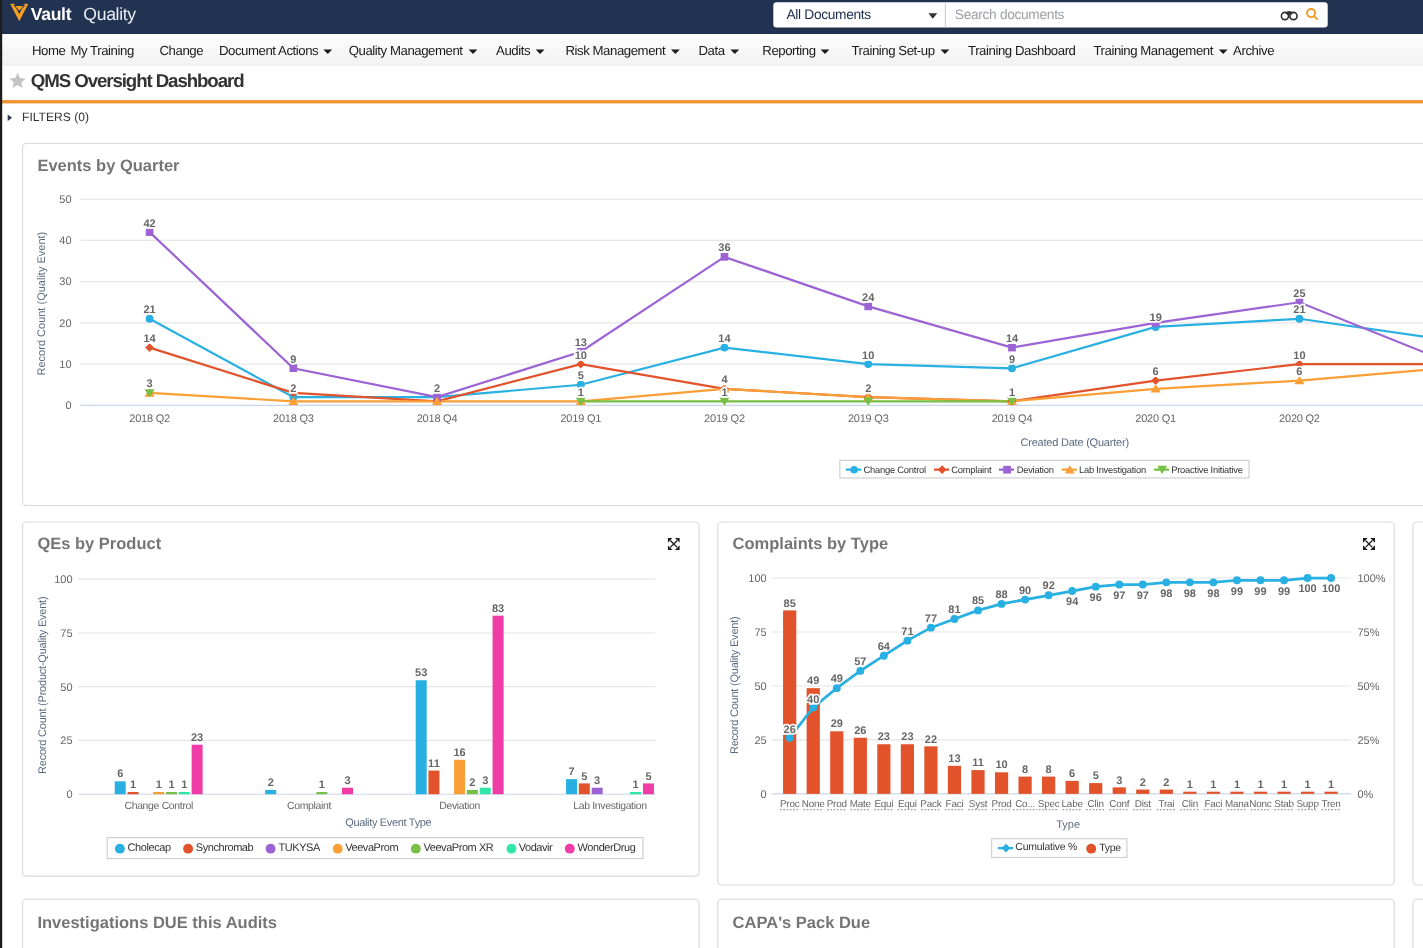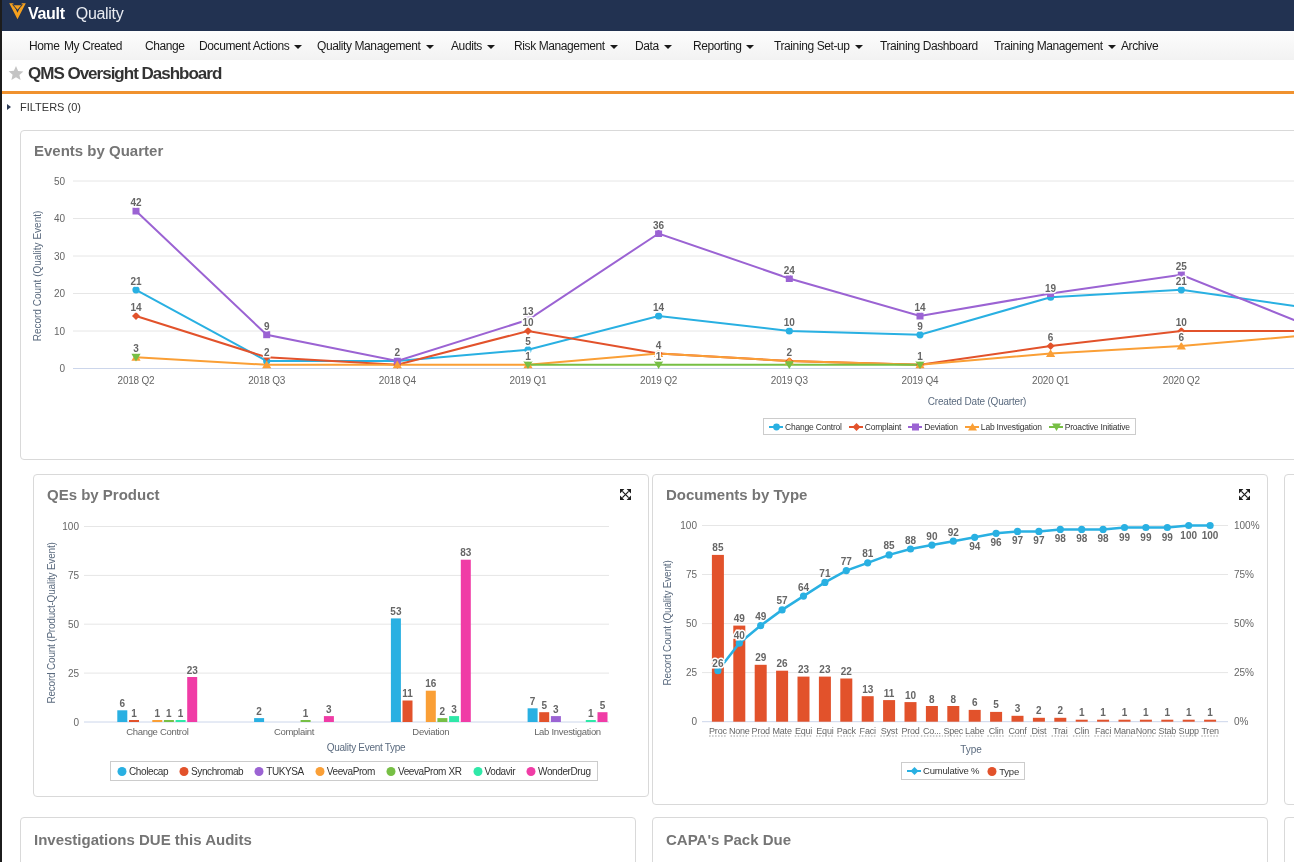--- a/index.html
+++ b/index.html
@@ -36,24 +36,43 @@
 <div class="edge"></div>
 <div class="hdr">
   <span class="logo">
       <svg width="17" height="17" viewBox="0 0 26 25">
         <path d="M0.3 0h6.1L13 14.6 19.6 0h6.1L13 24.5z" fill="#f5a01e"></path>
         <path d="M5 1.8h16L13 11.2z" fill="#223251" stroke="#223251" stroke-width="0.5"></path>
         <path d="M7.3 3.1h11.4L13 9.8z" fill="#f5a01e"></path>
       </svg>
     </span>
   <span class="brand">Vault<span class="q">Quality</span></span>
+  <span class="search">
+    <span class="sd">All Documents</span>
+      <span class="scaret"></span>
+      <span class="ssep"></span>
+    <span class="sph">Search documents</span>
+    <span class="sbin">
+        <svg width="16" height="11" viewBox="0 0 16 11">
+          <circle cx="4.1" cy="6.6" r="3.3" fill="none" stroke="#2e2e2e" stroke-width="1.5"></circle>
+          <circle cx="11.9" cy="6.6" r="3.3" fill="none" stroke="#2e2e2e" stroke-width="1.5"></circle>
+          <path d="M4.4 3.4Q8 0.6 11.6 3.4L9.9 5.6Q8 4.3 6.1 5.6Z" fill="#2e2e2e"></path>
+        </svg>
+      </span>
+      <span class="smag">
+        <svg width="12" height="12" viewBox="0 0 12 12">
+          <circle cx="4.9" cy="4.9" r="3.7" fill="none" stroke="#f59a23" stroke-width="1.7"></circle>
+          <line x1="7.7" y1="7.7" x2="11" y2="11" stroke="#f59a23" stroke-width="1.7"></line>
+        </svg>
+      </span>
+  </span>
 </div>
 <div class="nav">
     <span class="ni" style="left:29px">Home</span>
-    <span class="ni" style="left:64px">My Created</span>
+    <span class="ni" style="left:64px">My Training</span>
     <span class="ni" style="left:145px">Change</span>
     <span class="ni" style="left:199px">Document Actions<span class="caret"></span></span>
     <span class="ni" style="left:317px">Quality Management<span class="caret"></span></span>
     <span class="ni" style="left:451px">Audits<span class="caret"></span></span>
     <span class="ni" style="left:514px">Risk Management<span class="caret"></span></span>
     <span class="ni" style="left:635px">Data<span class="caret"></span></span>
     <span class="ni" style="left:693px">Reporting<span class="caret"></span></span>
     <span class="ni" style="left:774px">Training Set-up<span class="caret"></span></span>
     <span class="ni" style="left:880px">Training Dashboard</span>
     <span class="ni" style="left:994px">Training Management<span class="caret"></span></span>
@@ -198,21 +217,21 @@
           <line x1="0" y1="6" x2="14" y2="6" stroke="#fa9f36" stroke-width="2"></line>
           <polygon points="7.5,2 12,9.5 3,9.5" fill="#fa9f36"></polygon>
         </svg>Lab Investigation</span>
       <span class="li"><svg width="14" height="12" style="margin-right:2px">
           <line x1="0" y1="6" x2="14" y2="6" stroke="#77bf45" stroke-width="2"></line>
           <polygon points="7.5,10 12,2.5 3,2.5" fill="#77bf45"></polygon>
         </svg>Proactive Initiative</span>
     </div>
 </div>
 
-<div class="card" style="left:33px;top:474px;width:616px;height:323px">
+<div class="card" style="left:20px;top:474px;width:616px;height:323px">
   <div class="ct">QEs by Product</div>
   <div class="exp">
       <svg width="11" height="11" viewBox="0 0 11 11">
         <path d="M2.4 2.4L8.6 8.6M8.6 2.4L2.4 8.6" stroke="#1c1c1c" stroke-width="1.2"></path>
         <path d="M0 0h4.4L0 4.4zM11 0v4.4L6.6 0zM0 11V6.6L4.4 11zM11 11H6.6L11 6.6z" fill="#1c1c1c"></path>
       </svg>
     </div>
   <div style="position:absolute;left:0;top:0">
       <svg width="614" height="329" font-family="Liberation Sans, sans-serif">
         <line x1="50" y1="51.5" x2="575" y2="51.5" stroke="#e6e6e6"></line>
@@ -292,21 +311,21 @@
       <span class="li2"><svg width="10" height="11" style="margin-right:2px">
           <circle cx="5" cy="5.5" r="4.5" fill="#2fe8a8"></circle>
         </svg>Vodavir</span>
       <span class="li2"><svg width="10" height="11" style="margin-right:2px">
           <circle cx="5" cy="5.5" r="4.5" fill="#f03ca6"></circle>
         </svg>WonderDrug</span>
     </div>
 </div>
 
 <div class="card" style="left:652px;top:474px;width:616px;height:331px">
-  <div class="ct">Documents by Type</div>
+  <div class="ct">Complaints by Type</div>
   <div class="exp">
       <svg width="11" height="11" viewBox="0 0 11 11">
         <path d="M2.4 2.4L8.6 8.6M8.6 2.4L2.4 8.6" stroke="#1c1c1c" stroke-width="1.2"></path>
         <path d="M0 0h4.4L0 4.4zM11 0v4.4L6.6 0zM0 11V6.6L4.4 11zM11 11H6.6L11 6.6z" fill="#1c1c1c"></path>
       </svg>
     </div>
   <div style="position:absolute;left:0;top:0">
       <svg width="614" height="333" font-family="Liberation Sans, sans-serif">
         <line x1="49" y1="50.5" x2="575" y2="50.5" stroke="#e6e6e6"></line>
         <text x="44" y="54.0" text-anchor="end" font-size="10" fill="#666666">100</text>

